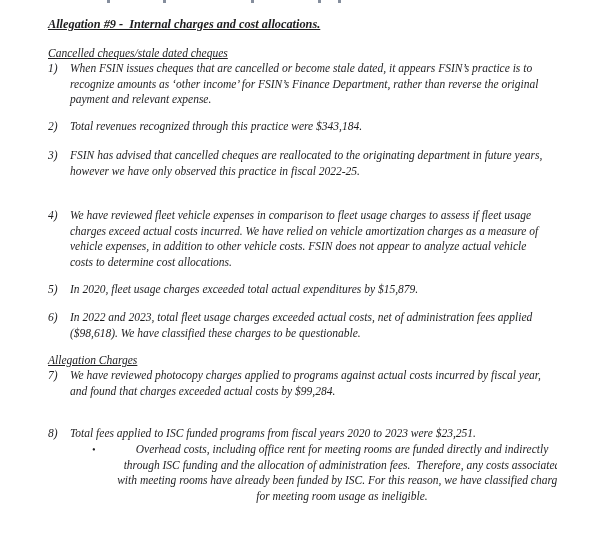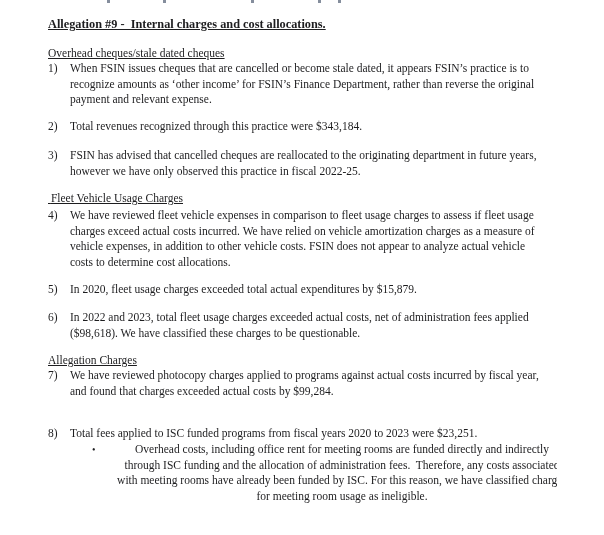--- a/index.html
+++ b/index.html
@@ -10,20 +10,21 @@
   .page {
     position: relative;
     width: 557px;
     height: 535px;
     background: #ffffff;
     overflow: hidden;
     font-family: "Liberation Serif", "DejaVu Serif", serif;
     color: #1d1d1f;
     font-size: 11.5px;
     line-height: 15.5px;
+    font-style: italic;
   }
   
   .frag {
     position: absolute;
     top: 0;
     width: 3px;
     height: 3px;
     background: #707a8c;
     opacity: 0.85;
   }
@@ -81,41 +82,40 @@
 <div class="page">
 
   <span class="frag" style="left:107px"></span>
   <span class="frag" style="left:163px"></span>
   <span class="frag" style="left:251px"></span>
   <span class="frag" style="left:318px"></span>
   <span class="frag" style="left:338px"></span>
 
   <h1 class="title">Allegation #9 -  Internal charges and cost allocations.</h1>
 
-  <div class="sec-head" style="top:46px">Overhead cheques/stale dated cheques</div>
+  <div class="sec-head" style="top:46px">Cancelled cheques/stale dated cheques</div>
 
   <div class="item" style="top:61px">
     <span class="num">1)</span>
     <div class="itext">When FSIN issues cheques that are cancelled or become stale dated, it appears FSIN’s practice is to
 recognize amounts as ‘other income’ for FSIN’s Finance Department, rather than reverse the original
 payment and relevant expense.</div>
   </div>
 
   <div class="item" style="top:119px">
     <span class="num">2)</span>
     <div class="itext">Total revenues recognized through this practice were $343,184.</div>
   </div>
 
   <div class="item" style="top:148px">
     <span class="num">3)</span>
     <div class="itext">FSIN has advised that cancelled cheques are reallocated to the originating department in future years,
 however we have only observed this practice in fiscal 2022-25.</div>
   </div>
 
-  <div class="sec-head" style="top:191px"> Fleet Vehicle Usage Charges</div>
 
   <div class="item" style="top:208px">
     <span class="num">4)</span>
     <div class="itext">We have reviewed fleet vehicle expenses in comparison to fleet usage charges to assess if fleet usage
 charges exceed actual costs incurred. We have relied on vehicle amortization charges as a measure of
 vehicle expenses, in addition to other vehicle costs. FSIN does not appear to analyze actual vehicle
 costs to determine cost allocations.</div>
   </div>
 
   <div class="item" style="top:282px">

